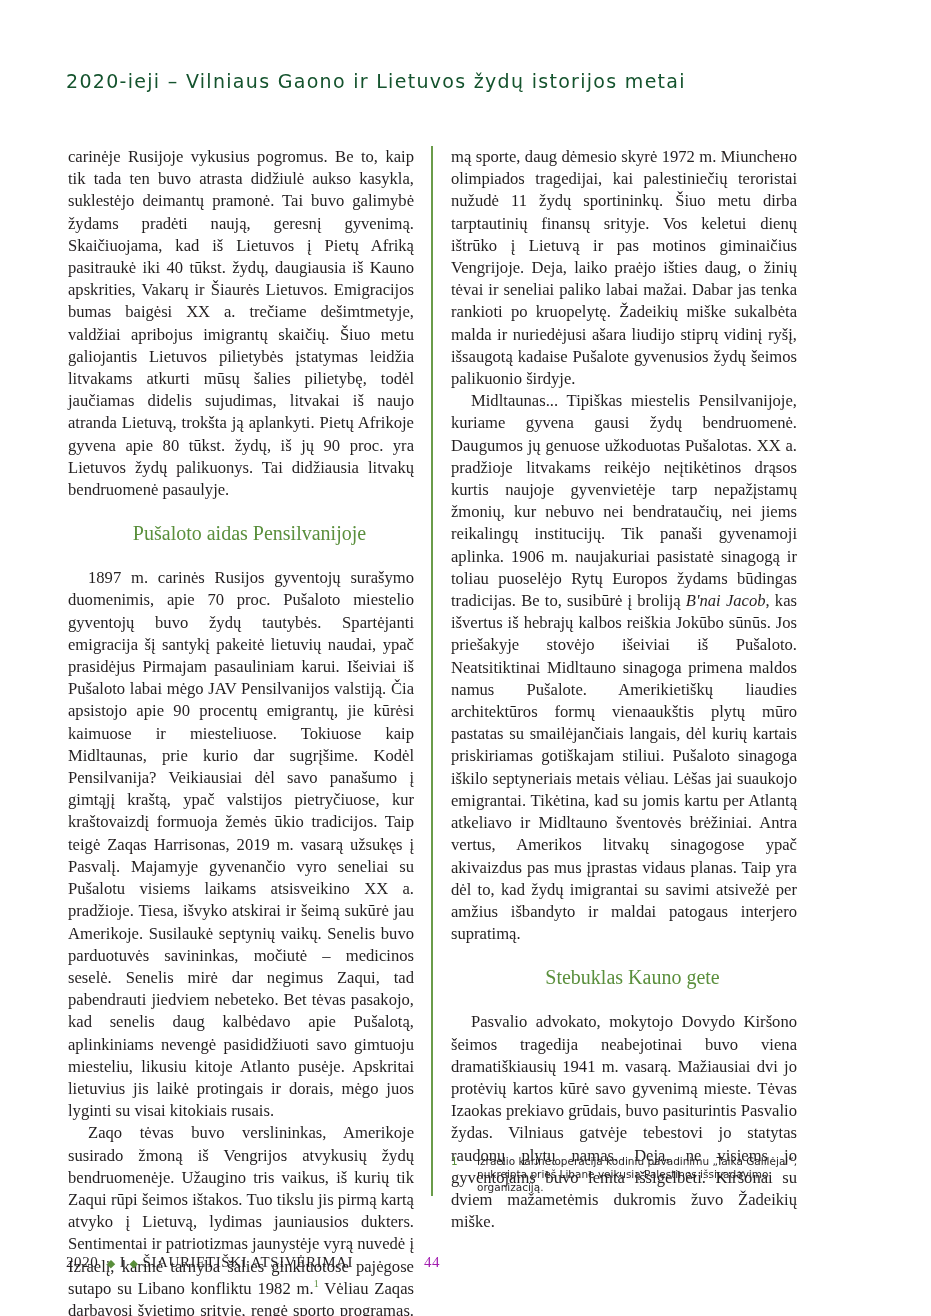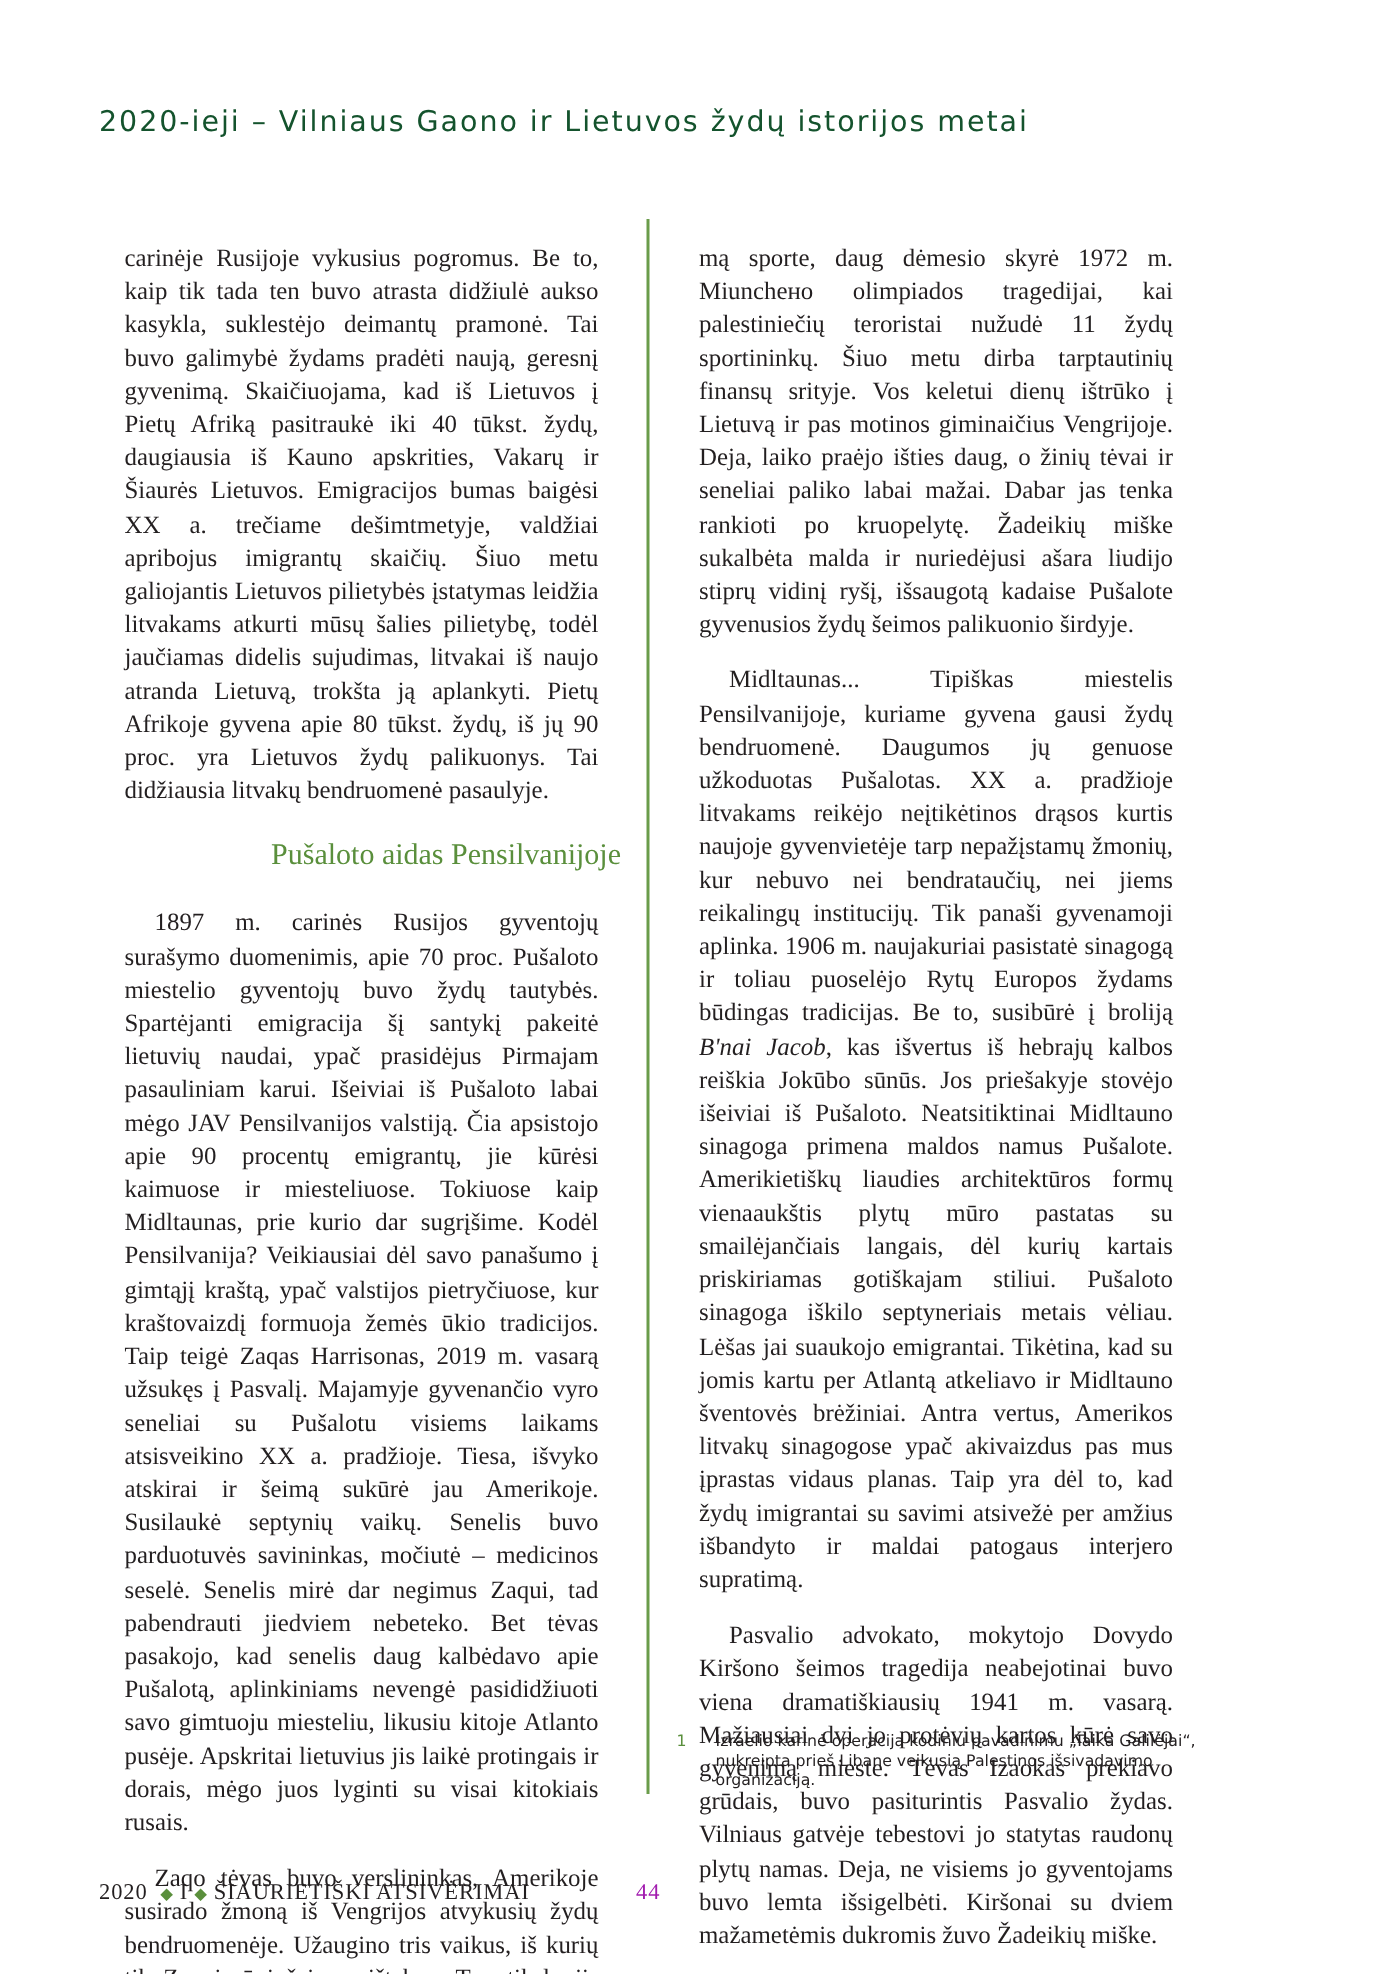--- a/index.html
+++ b/index.html
@@ -9,25 +9,25 @@
     font-family: "DejaVu Sans", sans-serif; font-size: 19px; letter-spacing: 1.3px;
     color: #14532d; font-weight: normal; white-space: nowrap;
   }
   .col {
     position: absolute; top: 146px;
     font-family: "Liberation Serif", serif; font-size: 16.6px; line-height: 22.2px;
     color: #231f20; text-align: justify; hyphens: manual;
   }
   .col.left { left: 68px; width: 346px; }
   .col.right { left: 451px; width: 346px; }
-  .col p { margin: 15px; text-indent: 0; }
+  .col p { margin: 0; text-indent: 0; }
   .col p.ind { text-indent: 20px; }
   .col h2 {
     font-family: "Liberation Serif", serif; font-weight: normal; font-size: 20px;
-    color: #5a8f3c; margin: 20px 0 22px 17px; line-height: 24px; text-align: right;
+    color: #5a8f3c; margin: 20px 0 22px 17px; line-height: 24px; text-align: center;
   }
   sup.fn { color: #5a8f3c; font-size: 10px; vertical-align: super; line-height: 0; }
   .divider {
     position: absolute; left: 431px; top: 146px; width: 2px; height: 1050px;
     background: #6a9c4a;
   }
   .footnote {
     position: absolute; left: 451px; top: 1155px; width: 350px;
     font-family: "DejaVu Sans", sans-serif; font-size: 10.5px; line-height: 13px;
     color: #231f20; display: flex;
@@ -52,20 +52,21 @@
   <h2>Pušaloto aidas Pensilvanijoje</h2>
   <p class="ind">1897 m. carinės Rusijos gyventojų surašymo duomenimis, apie 70 proc. Pušaloto miestelio gyventojų buvo žydų tautybės. Spartėjanti emigracija šį santykį pakeitė lietuvių naudai, ypač prasidėjus Pirmajam pasauliniam karui. Išeiviai iš Pušaloto labai mėgo JAV Pensilvanijos valstiją. Čia apsistojo apie 90 procentų emigrantų, jie kūrėsi kaimuose ir miesteliuose. Tokiuose kaip Midltaunas, prie kurio dar sugrįšime. Kodėl Pensilvanija? Veikiausiai dėl savo panašumo į gimtąjį kraštą, ypač valstijos pietryčiuose, kur kraštovaizdį formuoja žemės ūkio tradicijos. Taip teigė Zaqas Harrisonas, 2019 m. vasarą užsukęs į Pasvalį. Majamyje gyvenančio vyro seneliai su Pušalotu visiems laikams atsisveikino XX a. pradžioje. Tiesa, išvyko atskirai ir šeimą sukūrė jau Amerikoje. Susilaukė septynių vaikų. Senelis buvo parduotuvės savininkas, močiutė – medicinos seselė. Senelis mirė dar negimus Zaqui, tad pabendrauti jiedviem nebeteko. Bet tėvas pasakojo, kad senelis daug kalbėdavo apie Pušalotą, aplinkiniams nevengė pasididžiuoti savo gimtuoju miesteliu, likusiu kitoje Atlanto pusėje. Apskritai lietuvius jis laikė protingais ir dorais, mėgo juos lyginti su visai kitokiais rusais.</p>
   <p class="ind"><span>Zaqo tėvas buvo verslininkas, Amerikoje susirado žmoną iš Vengrijos atvykusių žydų bendruomenėje. Užaugino tris vaikus, iš kurių tik Zaqui rūpi šeimos ištakos. Tuo tikslu jis pirmą kartą atvyko į Lietuvą, lydimas jauniausios dukters. Sentimentai ir patriotizmas jaunystėje vyrą nuvedė į Izraelį, karinė tarnyba šalies ginkluotose pajėgose sutapo su Libano konfliktu 1982 m.</span><sup class="fn">1</sup><span> Vėliau Zaqas darbavosi švietimo srityje, rengė sporto programas. Tyrinėjo antisemitiz-</span></p>
 </div>
 
 <div class="divider"></div>
 
 <div class="col right">
   <p>mą sporte, daug dėmesio skyrė 1972 m. Miunchено olimpiados tragedijai, kai palestiniečių teroristai nužudė 11 žydų sportininkų. Šiuo metu dirba tarptautinių finansų srityje. Vos keletui dienų ištrūko į Lietuvą ir pas motinos giminaičius Vengrijoje. Deja, laiko praėjo išties daug, o žinių tėvai ir seneliai paliko labai mažai. Dabar jas tenka rankioti po kruopelytę. Žadeikių miške sukalbėta malda ir nuriedėjusi ašara liudijo stiprų vidinį ryšį, išsaugotą kadaise Pušalote gyvenusios žydų šeimos palikuonio širdyje.</p>
   <p class="ind"><span>Midltaunas... Tipiškas miestelis Pensilvanijoje, kuriame gyvena gausi žydų bendruomenė. Daugumos jų genuose užkoduotas Pušalotas. XX a. pradžioje litvakams reikėjo neįtikėtinos drąsos kurtis naujoje gyvenvietėje tarp nepažįstamų žmonių, kur nebuvo nei bendratаučių, nei jiems reikalingų institucijų. Tik panaši gyvenamoji aplinka. 1906 m. naujakuriai pasistatė sinagogą ir toliau puoselėjo Rytų Europos žydams būdingas tradicijas. Be to, susibūrė į broliją </span><em>B'nai Jacob</em><span>, kas išvertus iš hebrajų kalbos reiškia Jokūbo sūnūs. Jos priešakyje stovėjo išeiviai iš Pušaloto. Neatsitiktinai Midltauno sinagoga primena maldos namus Pušalote. Amerikietiškų liaudies architektūros formų vienaaukštis plytų mūro pastatas su smailėjančiais langais, dėl kurių kartais priskiriamas gotiškajam stiliui. Pušaloto sinagoga iškilo septyneriais metais vėliau. Lėšas jai suaukojo emigrantai. Tikėtina, kad su jomis kartu per Atlantą atkeliavo ir Midltauno šventovės brėžiniai. Antra vertus, Amerikos litvakų sinagogose ypač akivaizdus pas mus įprastas vidaus planas. Taip yra dėl to, kad žydų imigrantai su savimi atsivežė per amžius išbandyto ir maldai patogaus interjero supratimą.</span></p>
+  <h2>Stebuklas Kauno gete</h2>
   <p class="ind">Pasvalio advokato, mokytojo Dovydo Kiršono šeimos tragedija neabejotinai buvo viena dramatiškiausių 1941 m. vasarą. Mažiausiai dvi jo protėvių kartos kūrė savo gyvenimą mieste. Tėvas Izaokas prekiavo grūdais, buvo pasiturintis Pasvalio žydas. Vilniaus gatvėje tebestovi jo statytas raudonų plytų namas. Deja, ne visiems jo gyventojams buvo lemta išsigelbėti. Kiršonai su dviem mažametėmis dukromis žuvo Žadeikių miške.</p>
 </div>
 
 <div class="footnote">
   <span class="num">1</span>
   <span>Izraelio karinė operacija kodiniu pavadinimu „Taika Galilėjai“, nukreipta prieš Libane veikusią Palestinos išsivadavimo organizaciją.</span>
 </div>
 
 <div class="footer">
   <span>2020</span>

